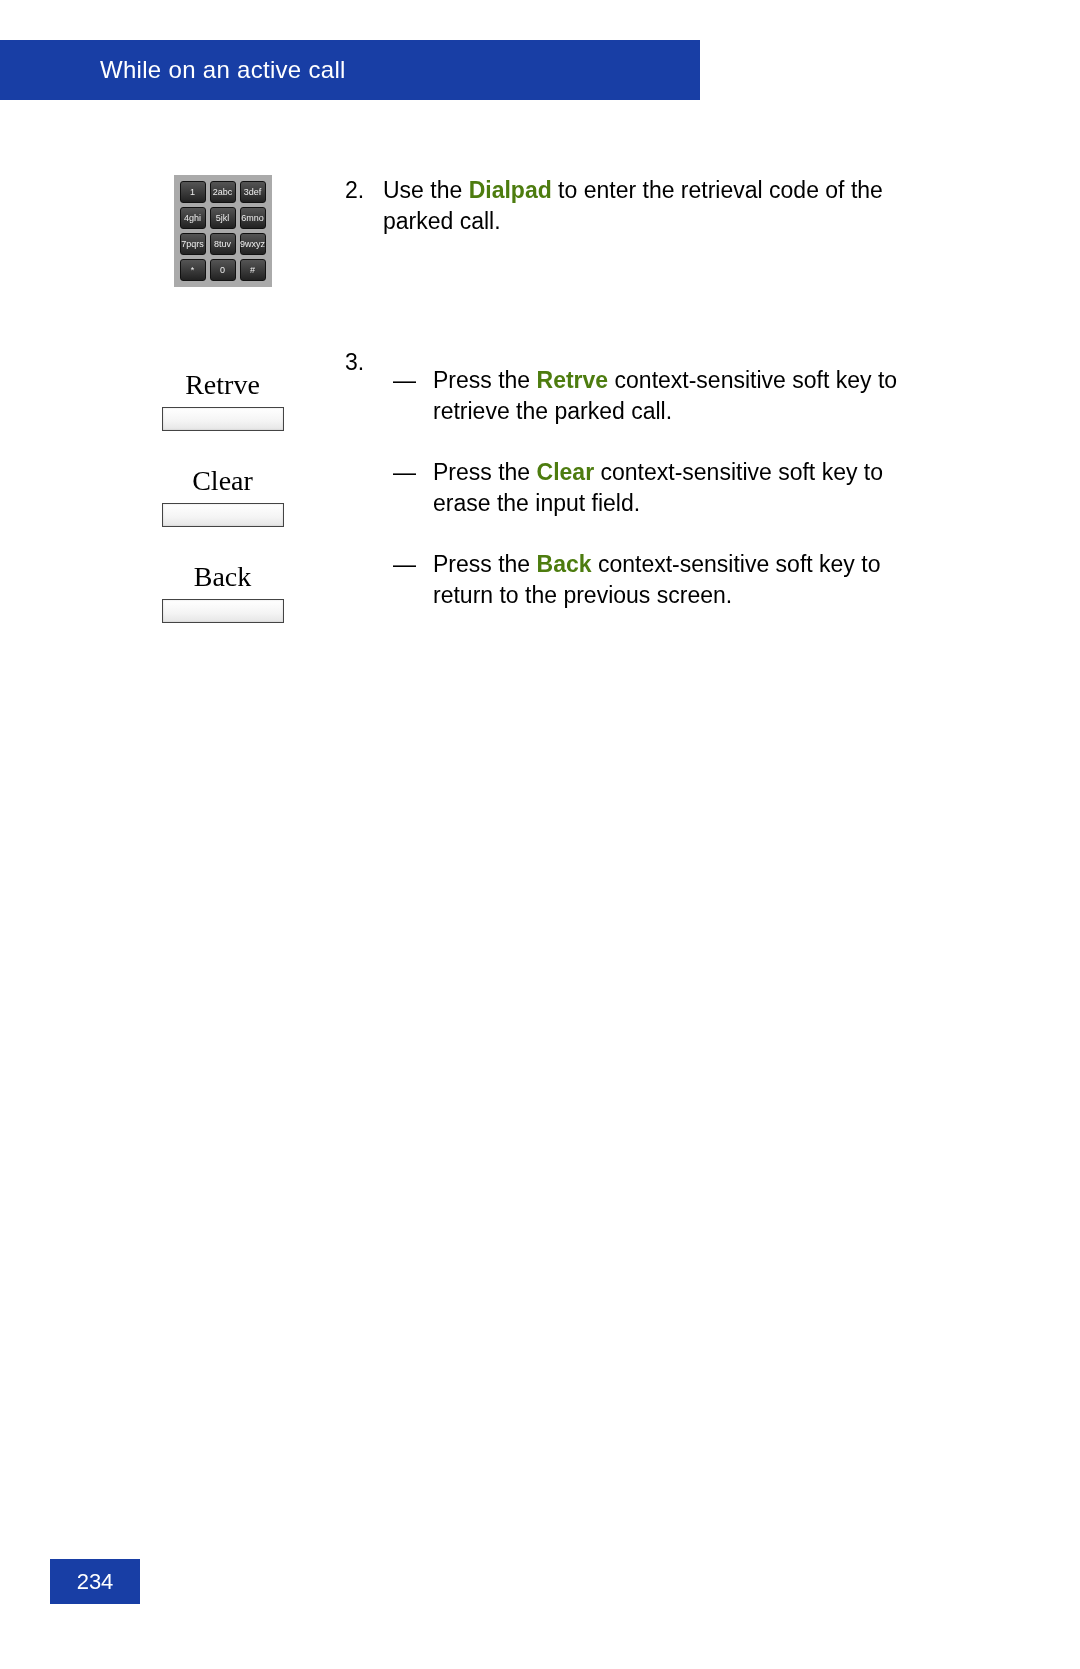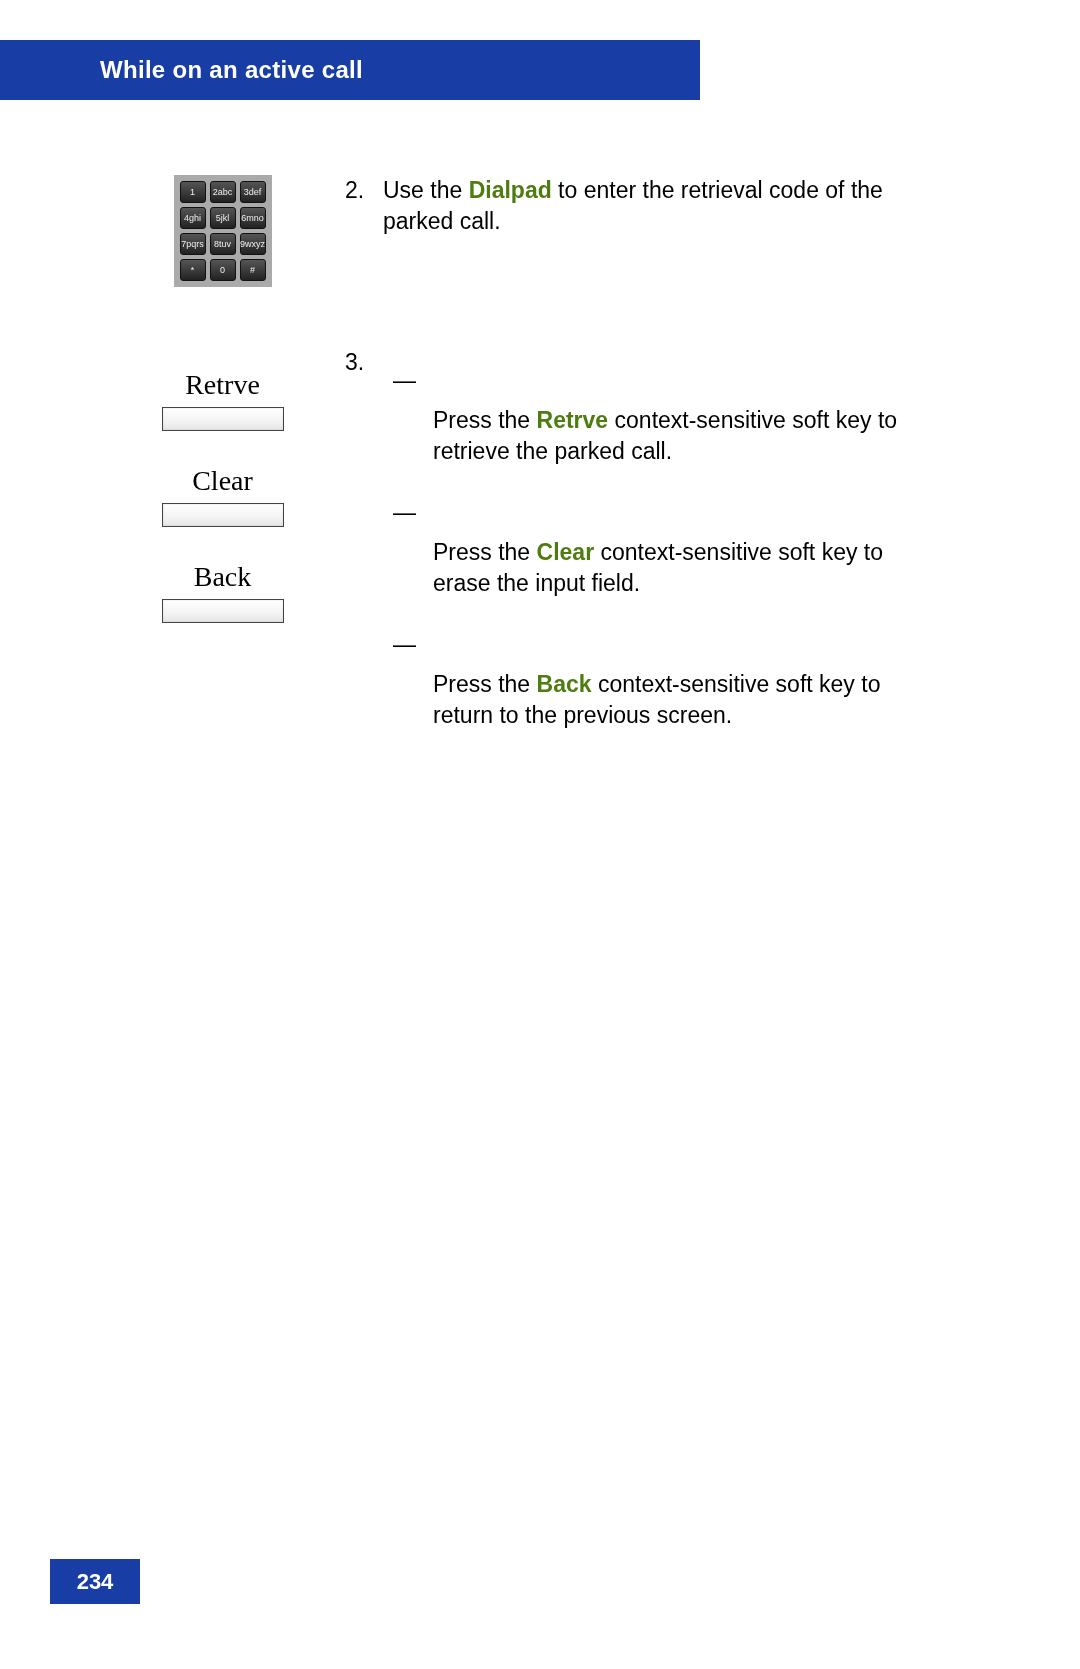--- a/index.html
+++ b/index.html
@@ -18,21 +18,21 @@
     top: 40px;
     width: 700px;
     height: 60px;
     background: #183ea5;
     display: flex;
     align-items: center;
   }
   .header-title {
     color: #fff;
     font-family: 'Segoe UI', Arial, sans-serif;
-    font-weight: 700;
+    font-weight: 400;
     font-size: 24px;
     margin-left: 100px;
     letter-spacing: 0.3px;
   }
   .content {
     position: absolute;
     top: 175px;
     left: 100px;
     width: 820px;
   }
@@ -119,31 +119,30 @@
     margin-bottom: 30px;
     display: flex;
   }
   .dash {
     width: 40px;
     flex-shrink: 0;
     padding-left: 10px;
   }
   .sub-body {
     flex: 1;
-    margin-top: 40px;
   }
   .page-footer {
     position: absolute;
     left: 50px;
     bottom: 65px;
     width: 90px;
     height: 45px;
     background: #183ea5;
     color: #fff;
-    font-weight: 700;
+    font-weight: 400;
     font-size: 22px;
     display: flex;
     align-items: center;
     justify-content: center;
     font-family: 'Segoe UI', Arial, sans-serif;
   }
 </style>
 </head>
 <body>
 

